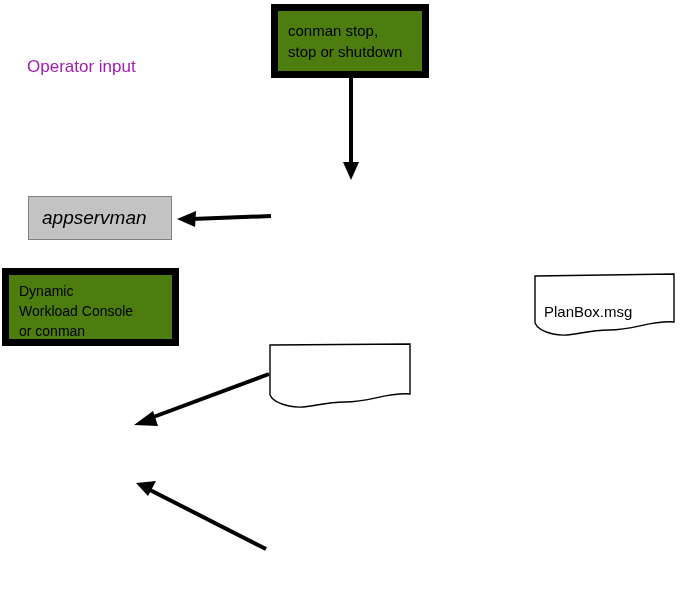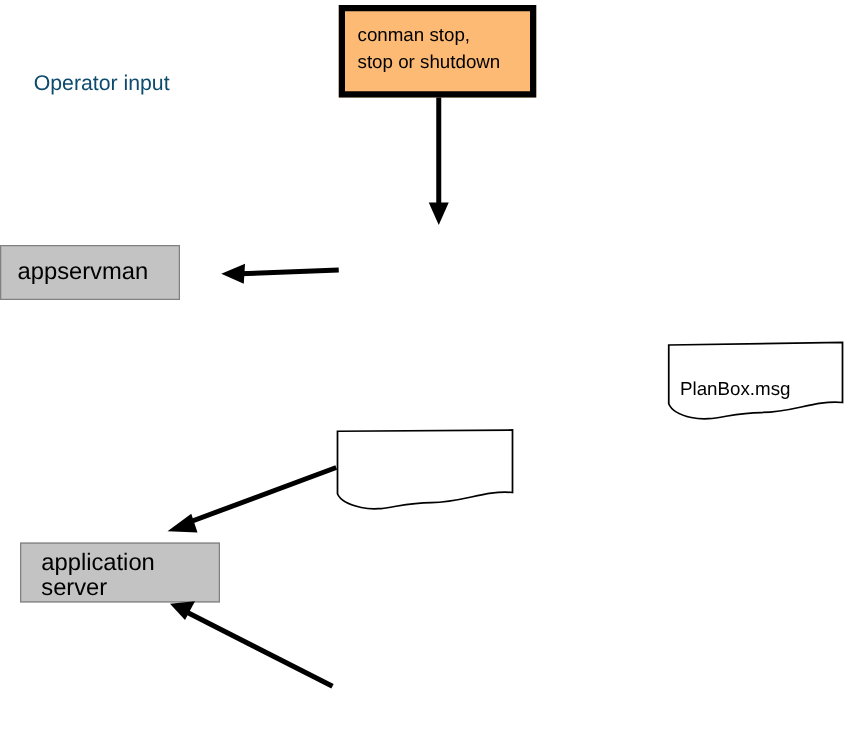--- a/index.html
+++ b/index.html
@@ -15,37 +15,37 @@
     width: 688px;
     height: 594px;
     background: #ffffff;
     overflow: hidden;
   }
   .node {
     position: absolute;
     box-sizing: border-box;
   }
   .plain-box {
-    border: 5px solid #000000;
-    background: #fdba74;
+    border: 7px solid #000000;
+    background: #4d7c0f;
   }
   .shaded-box {
     border: 1px solid #808080;
     background: #c3c3c3;
   }
   .node-label {
     position: absolute;
     white-space: pre;
     color: #000000;
     line-height: 1.22;
   }
   .free-label {
     position: absolute;
     white-space: pre;
-    color: #0c4a6e;
+    color: #a21caf;
     line-height: 1.22;
   }
   .doc-shape {
     position: absolute;
   }
   .doc-shape svg {
     display: block;
   }
   .arrow-layer {
     position: absolute;
@@ -66,42 +66,43 @@
 <div id="canvas">
 
   <div class="free-label t17" style="left:27px; top:57px;">Operator input</div>
 
   <div class="node plain-box" style="left:271px; top:4px; width:158px; height:74px;">
     <div class="node-label t15" style="left:10px; top:11px;">conman stop,</div>
     <div class="node-label t15" style="left:10px; top:32px;">stop or shutdown</div>
   </div>
 
 
-  <div class="node shaded-box" style="left:0; top:196px; width:144px; height:44px;">
+  <div class="node shaded-box" style="left:28px; top:196px; width:144px; height:44px;font-style:italic;">
     <div class="node-label t19" style="left:13px; top:9px;">appservman</div>
   </div>
 
+  <div class="node plain-box" style="left:2px; top:268px; width:177px; height:78px;">
+    <div class="node-label t14" style="left:10px; top:8px;">Dynamic</div>
+    <div class="node-label t14" style="left:10px; top:28px;">Workload Console</div>
+    <div class="node-label t14" style="left:10px; top:48px;">or conman</div>
+  </div>
 
   <div class="doc-shape" style="left:533px; top:272px; width:146px; height:66px;">
     <svg width="146" height="66" viewBox="0 0 146 66">
       <path d="M2,4 L141,2 L141,50 C118,48 102,58 76,58 C50,58 38,66 20,62 C11,60 4,56 2,51 Z" fill="#ffffff" stroke="#000000" stroke-width="1.4"></path>
     </svg>
     <div class="node-label t15" style="left:11px; top:15px;margin-top:16px;">PlanBox.msg</div>
   </div>
 
   <div class="doc-shape" style="left:268px; top:342px; width:146px; height:68px;">
     <svg width="146" height="68" viewBox="0 0 146 68">
       <path d="M2,3 L142,2 L142,52 C119,50 103,60 77,60 C51,60 39,68 21,64 C12,62 4,58 2,53 Z" fill="#ffffff" stroke="#000000" stroke-width="1.4"></path>
     </svg>
   </div>
 
-  <div class="node shaded-box" style="left:16px; top:434px; width:160px; height:48px;">
-    <div class="node-label t19" style="left:16px; top:4px;">application</div>
-    <div class="node-label t19" style="left:16px; top:24px;">server</div>
-  </div>
 
 
   <svg class="arrow-layer">
 
     <g>
       <line x1="351" y1="78" x2="351" y2="168" stroke="#000000" stroke-width="4"></line>
       <polygon points="351,180 343,162 359,162" fill="#000000"></polygon>
     </g>
 
     <g>

